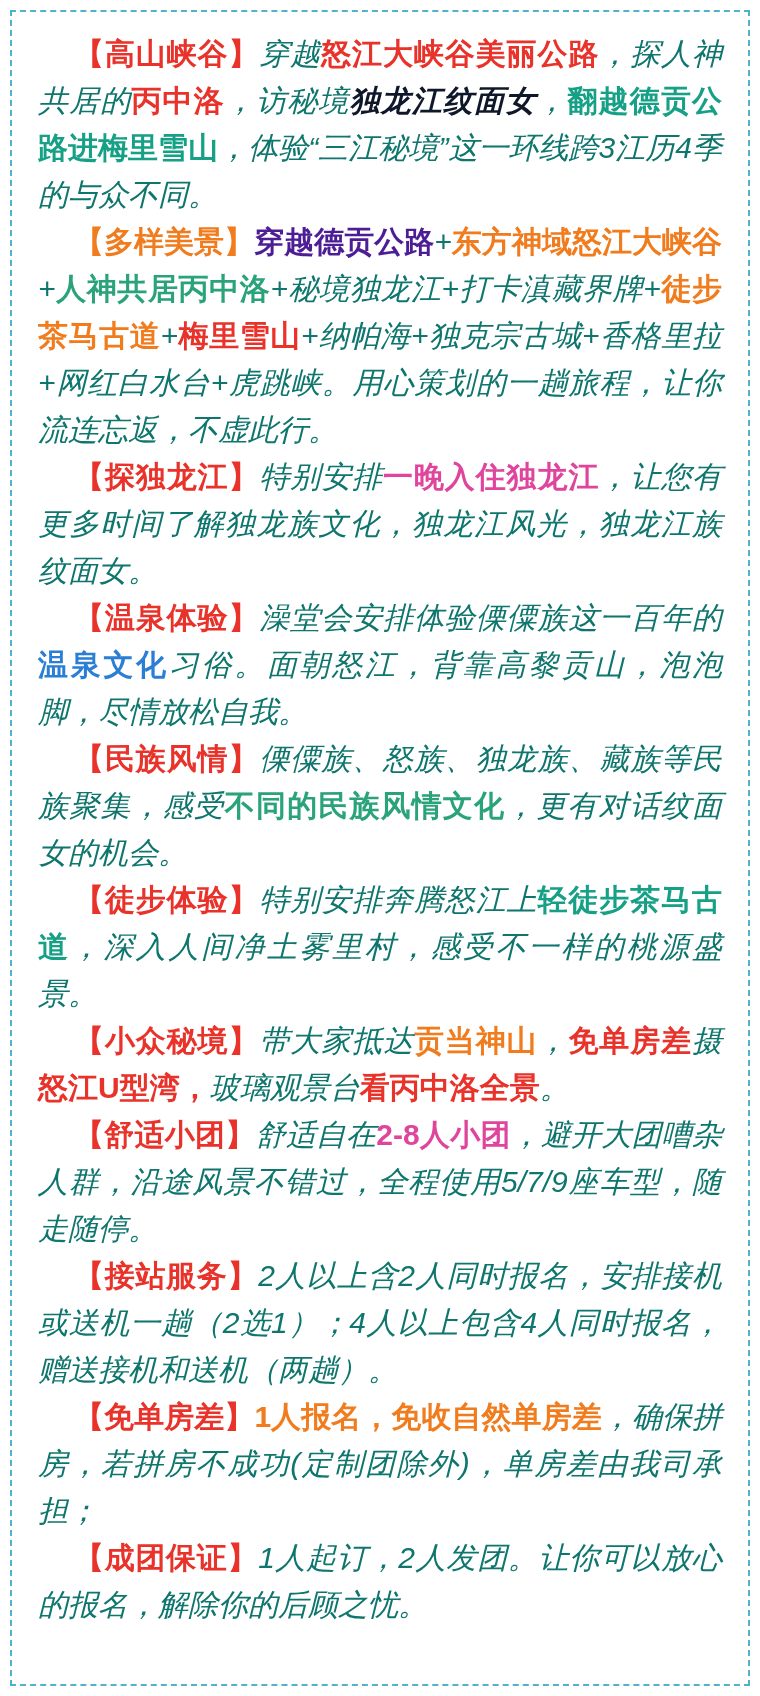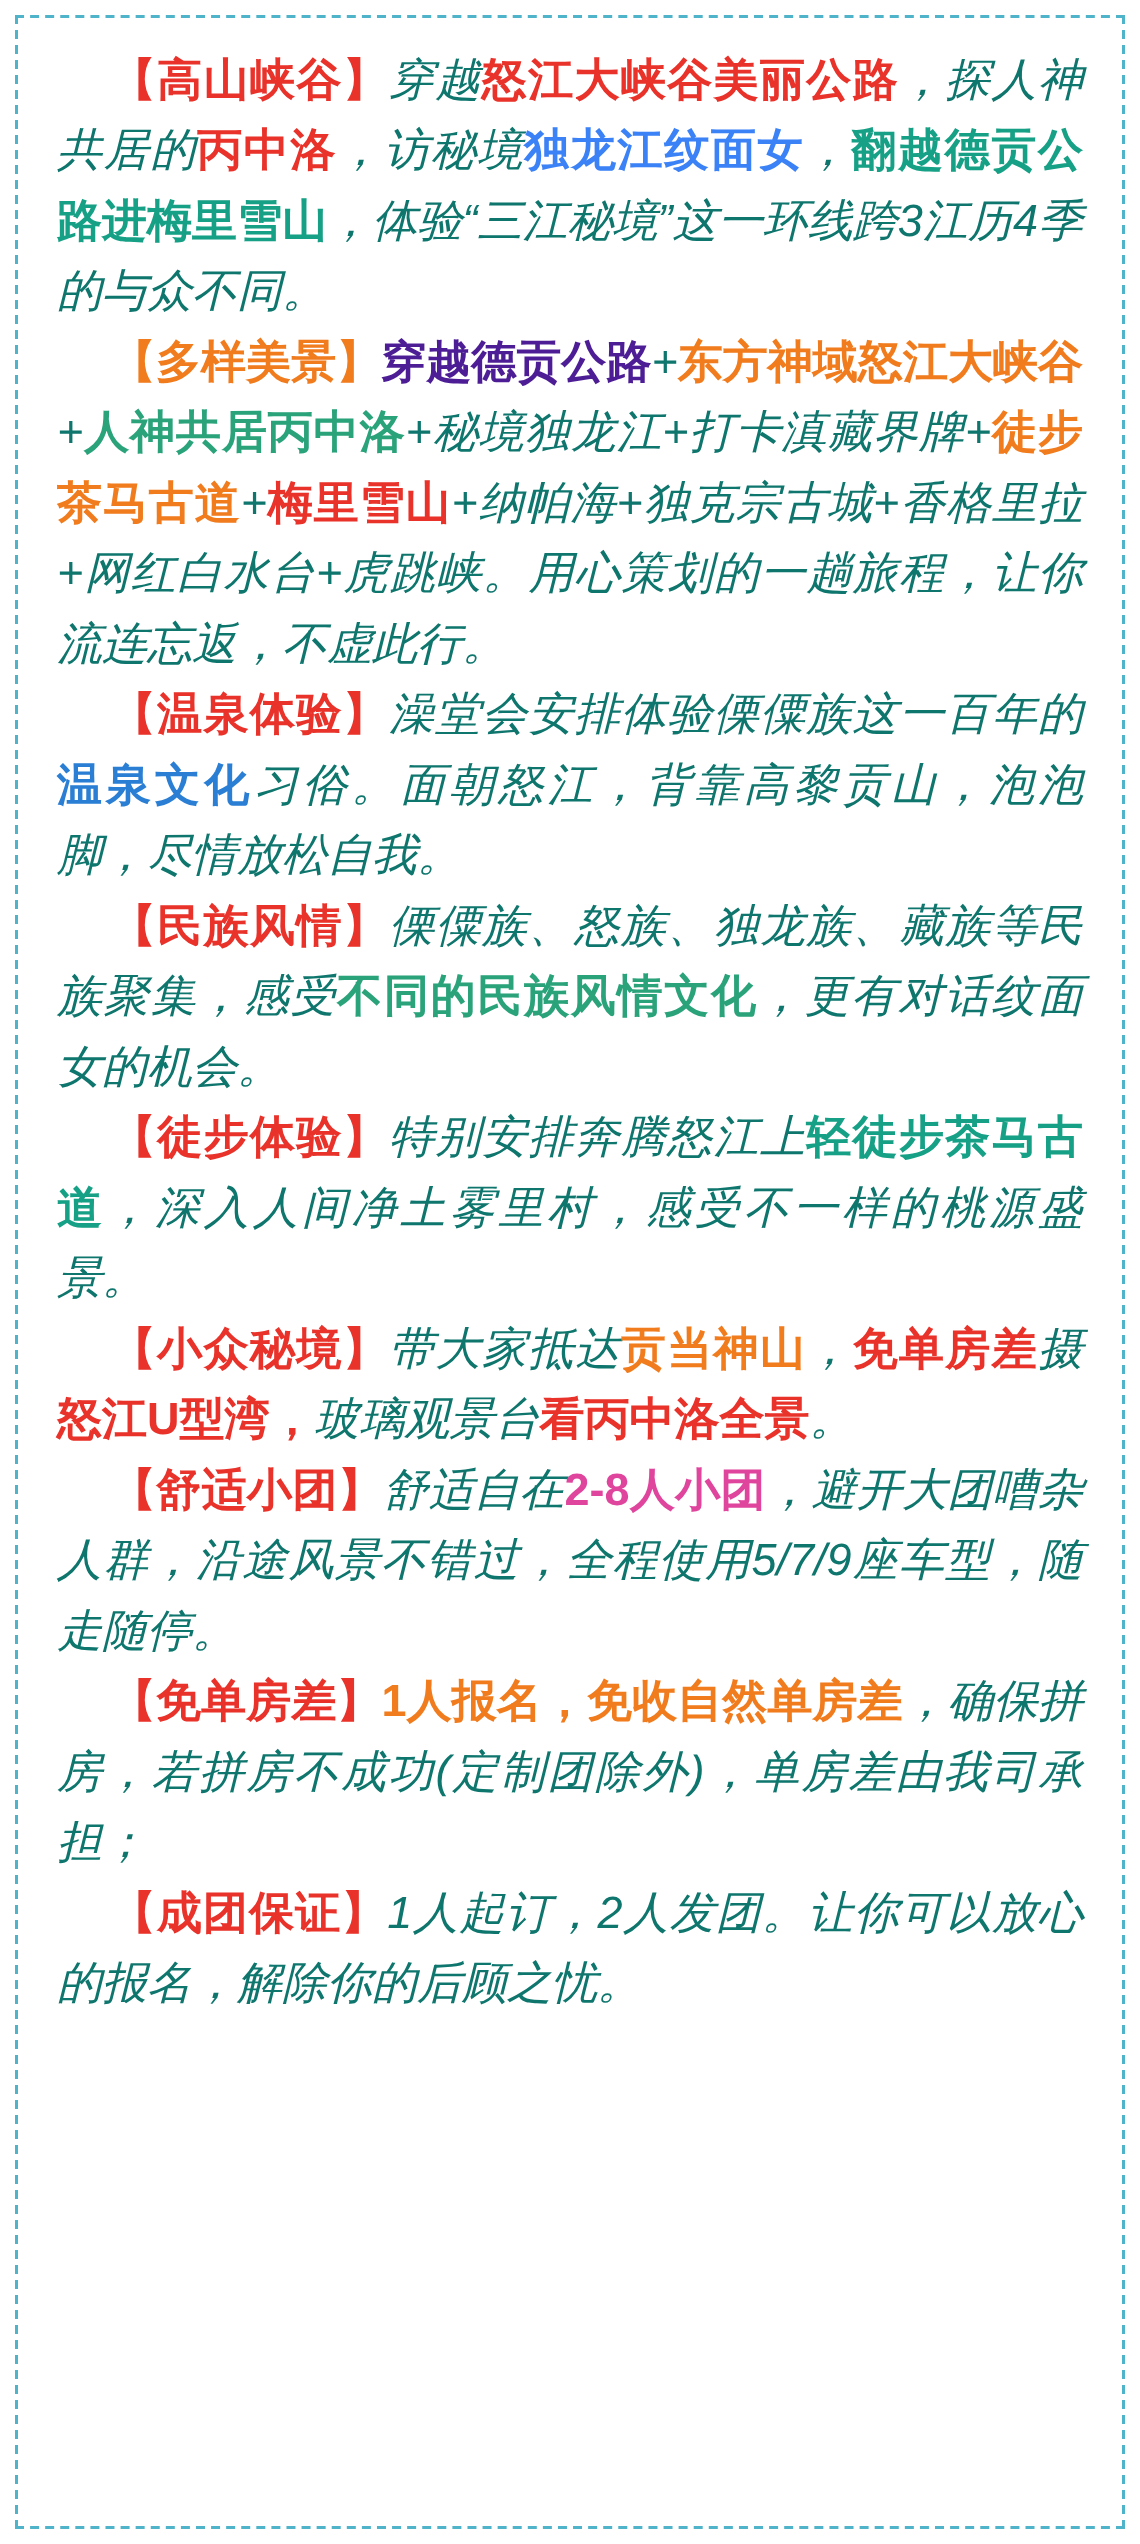--- a/index.html
+++ b/index.html
@@ -41,34 +41,36 @@
 
   
   .tag        { color: #e8322a; font-weight: bold; }
   .tag-orange { color: #f07c1e; font-weight: bold; }
   .plain      { color: #0f766e; font-style: italic; }
   .red-b      { color: #e8322a; font-weight: bold; }
   .orange-b   { color: #f07c1e; font-weight: bold; }
   .green-b    { color: #2aa37a; font-weight: bold; }
   .teal-b     { color: #16a085; font-weight: bold; }
   .mint-b     { color: #4c1d95; font-weight: bold; }
-  .pink-b     { color: #3b82f6; font-weight: bold; }
+  .pink-b     { color: #0f172a; font-weight: bold; font-style: italic; }
   .blue-b     { color: #2a7fd4; font-weight: bold; }
   .magenta-b  { color: #e0459e; font-weight: bold; }
 </style>
 </head>
 <body>
 
 <div class="page">
   <div class="frame">
     <div id="content">
         <p class="para"><span class="seg tag">【高山峡谷】</span><span class="seg plain">穿越</span><span class="seg red-b">怒江大峡谷美丽公路</span><span class="seg plain">，探人神共居的</span><span class="seg red-b">丙中洛</span><span class="seg plain">，访秘境</span><span class="seg pink-b">独龙江纹面女</span><span class="seg plain">，</span><span class="seg teal-b">翻越德贡公路进梅里雪山</span><span class="seg plain">，体验“三江秘境”这一环线跨3江历4季的与众不同。</span></p>
         <p class="para"><span class="seg tag-orange">【多样美景】</span><span class="seg mint-b">穿越德贡公路</span><span class="seg plain">+</span><span class="seg orange-b">东方神域怒江大峡谷</span><span class="seg plain">+</span><span class="seg green-b">人神共居丙中洛</span><span class="seg plain">+秘境独龙江+打卡滇藏界牌+</span><span class="seg orange-b">徒步茶马古道</span><span class="seg plain">+</span><span class="seg red-b">梅里雪山</span><span class="seg plain">+纳帕海+独克宗古城+香格里拉+网红白水台+虎跳峡。用心策划的一趟旅程，让你流连忘返，不虚此行。</span></p>
+        <p class="para"><span class="seg tag">【探独龙江】</span><span class="seg plain">特别安排</span><span class="seg magenta-b">一晚入住独龙江</span><span class="seg plain">，让您有更多时间了解独龙族文化，独龙江风光，独龙江族纹面女。</span></p>
         <p class="para"><span class="seg tag">【温泉体验】</span><span class="seg plain">澡堂会安排体验傈僳族这一百年的</span><span class="seg blue-b">温泉文化</span><span class="seg plain">习俗。面朝怒江，背靠高黎贡山，泡泡脚，尽情放松自我。</span></p>
         <p class="para"><span class="seg tag">【民族风情】</span><span class="seg plain">傈僳族、怒族、独龙族、藏族等民族聚集，感受</span><span class="seg green-b">不同的民族风情文化</span><span class="seg plain">，更有对话纹面女的机会。</span></p>
         <p class="para"><span class="seg tag">【徒步体验】</span><span class="seg plain">特别安排奔腾怒江上</span><span class="seg teal-b">轻徒步茶马古道</span><span class="seg plain">，深入人间净土雾里村，感受不一样的桃源盛景。</span></p>
         <p class="para"><span class="seg tag">【小众秘境】</span><span class="seg plain">带大家抵达</span><span class="seg orange-b">贡当神山</span><span class="seg plain">，</span><span class="seg red-b">免单房差</span><span class="seg plain">摄</span><span class="seg red-b">怒江U型湾，</span><span class="seg plain">玻璃观景台</span><span class="seg red-b">看丙中洛全景</span><span class="seg plain">。</span></p>
         <p class="para"><span class="seg tag">【舒适小团】</span><span class="seg plain">舒适自在</span><span class="seg magenta-b">2-8人小团</span><span class="seg plain">，避开大团嘈杂人群，沿途风景不错过，全程使用5/7/9座车型，随走随停。</span></p>
+        <p class="para"><span class="seg tag">【接站服务】</span><span class="seg plain">2人以上含2人同时报名，安排接机或送机一趟（2选1）；4人以上包含4人同时报名，赠送接机和送机（两趟）。</span></p>
         <p class="para"><span class="seg tag">【免单房差】</span><span class="seg orange-b">1人报名，免收自然单房差</span><span class="seg plain">，确保拼房，若拼房不成功(定制团除外)，单房差由我司承担；</span></p>
         <p class="para"><span class="seg tag">【成团保证】</span><span class="seg plain">1人起订，2人发团。让你可以放心的报名，解除你的后顾之忧。</span></p>
       </div>
   </div>
 </div>
 
 </body></html>

